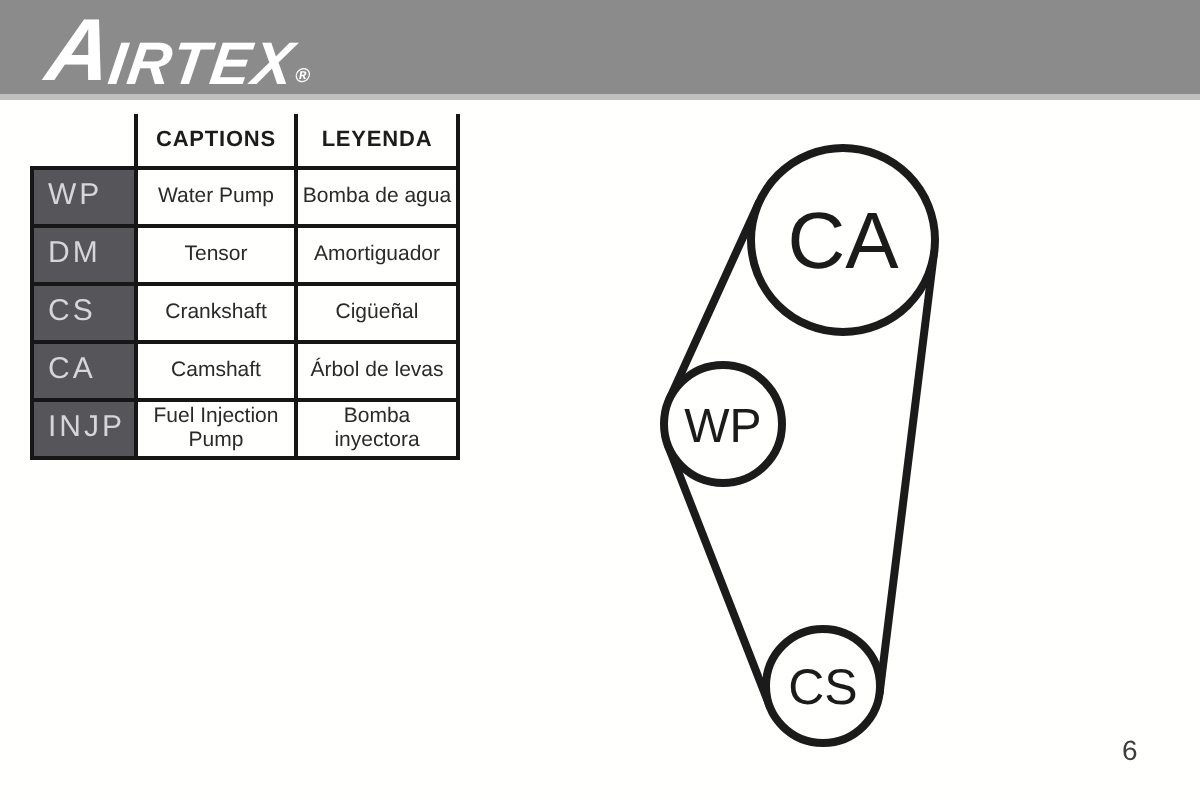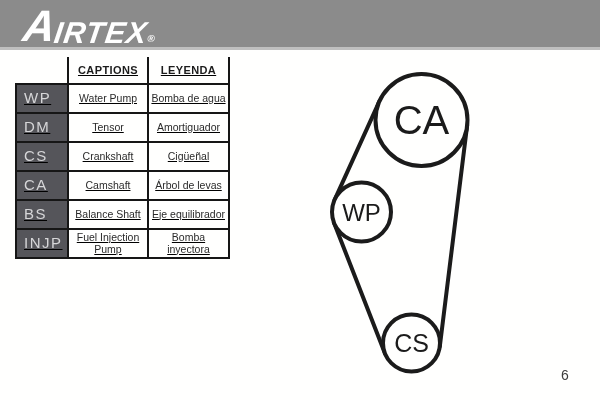--- a/index.html
+++ b/index.html
@@ -40,21 +40,20 @@
   .logo .reg    { font-size: 10px; font-style: normal; margin-left: 1px; line-height: 1.4; }
 
   
   table.legend {
     position: absolute;
     left: 15px;
     top: 57px;
     border-collapse: collapse;
     table-layout: fixed;
     width: 213px;
-    text-decoration: underline;
   }
   table.legend th, table.legend td {
     border: 2px solid #161616;
     text-align: center;
     vertical-align: middle;
     padding: 1px 2px;
     overflow: hidden;
   }
   table.legend thead th {
     border-top: none;
@@ -146,25 +145,20 @@
         <td class="abbr">CS</td>
         <td>Crankshaft</td>
         <td>Cigüeñal</td>
       </tr>
       <tr>
         <td class="abbr">CA</td>
         <td>Camshaft</td>
         <td>Árbol de levas</td>
       </tr>
       <tr>
-        <td class="abbr">BS</td>
-        <td>Balance Shaft</td>
-        <td>Eje equilibrador</td>
-      </tr>
-      <tr>
         <td class="abbr">INJP</td>
         <td>Fuel Injection Pump</td>
         <td>Bomba inyectora</td>
       </tr>
     </tbody>
   </table>
 
   <svg class="diagram-svg" viewBox="0 0 600 400">
 
     <line class="belt-line" x1="379.6" y1="100.9" x2="334.6" y2="199.8"></line>

